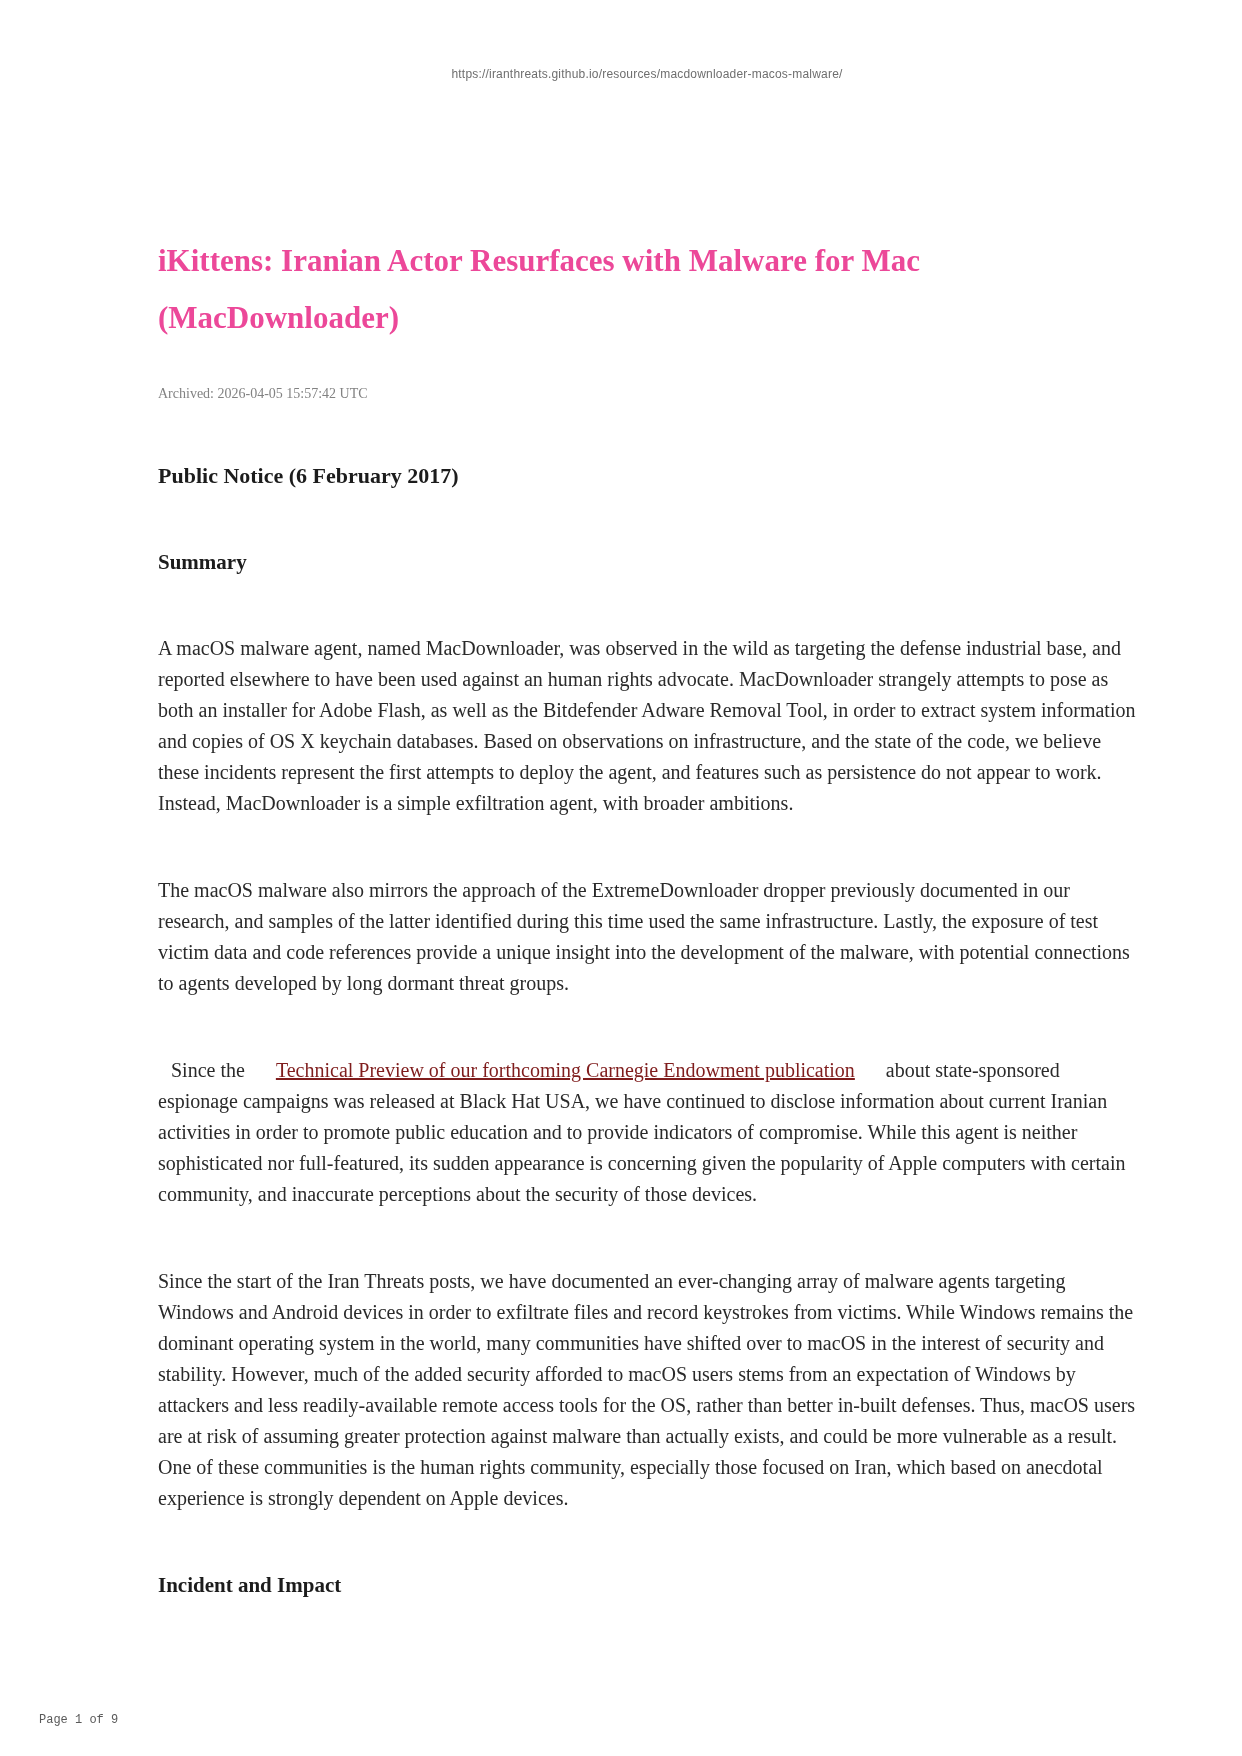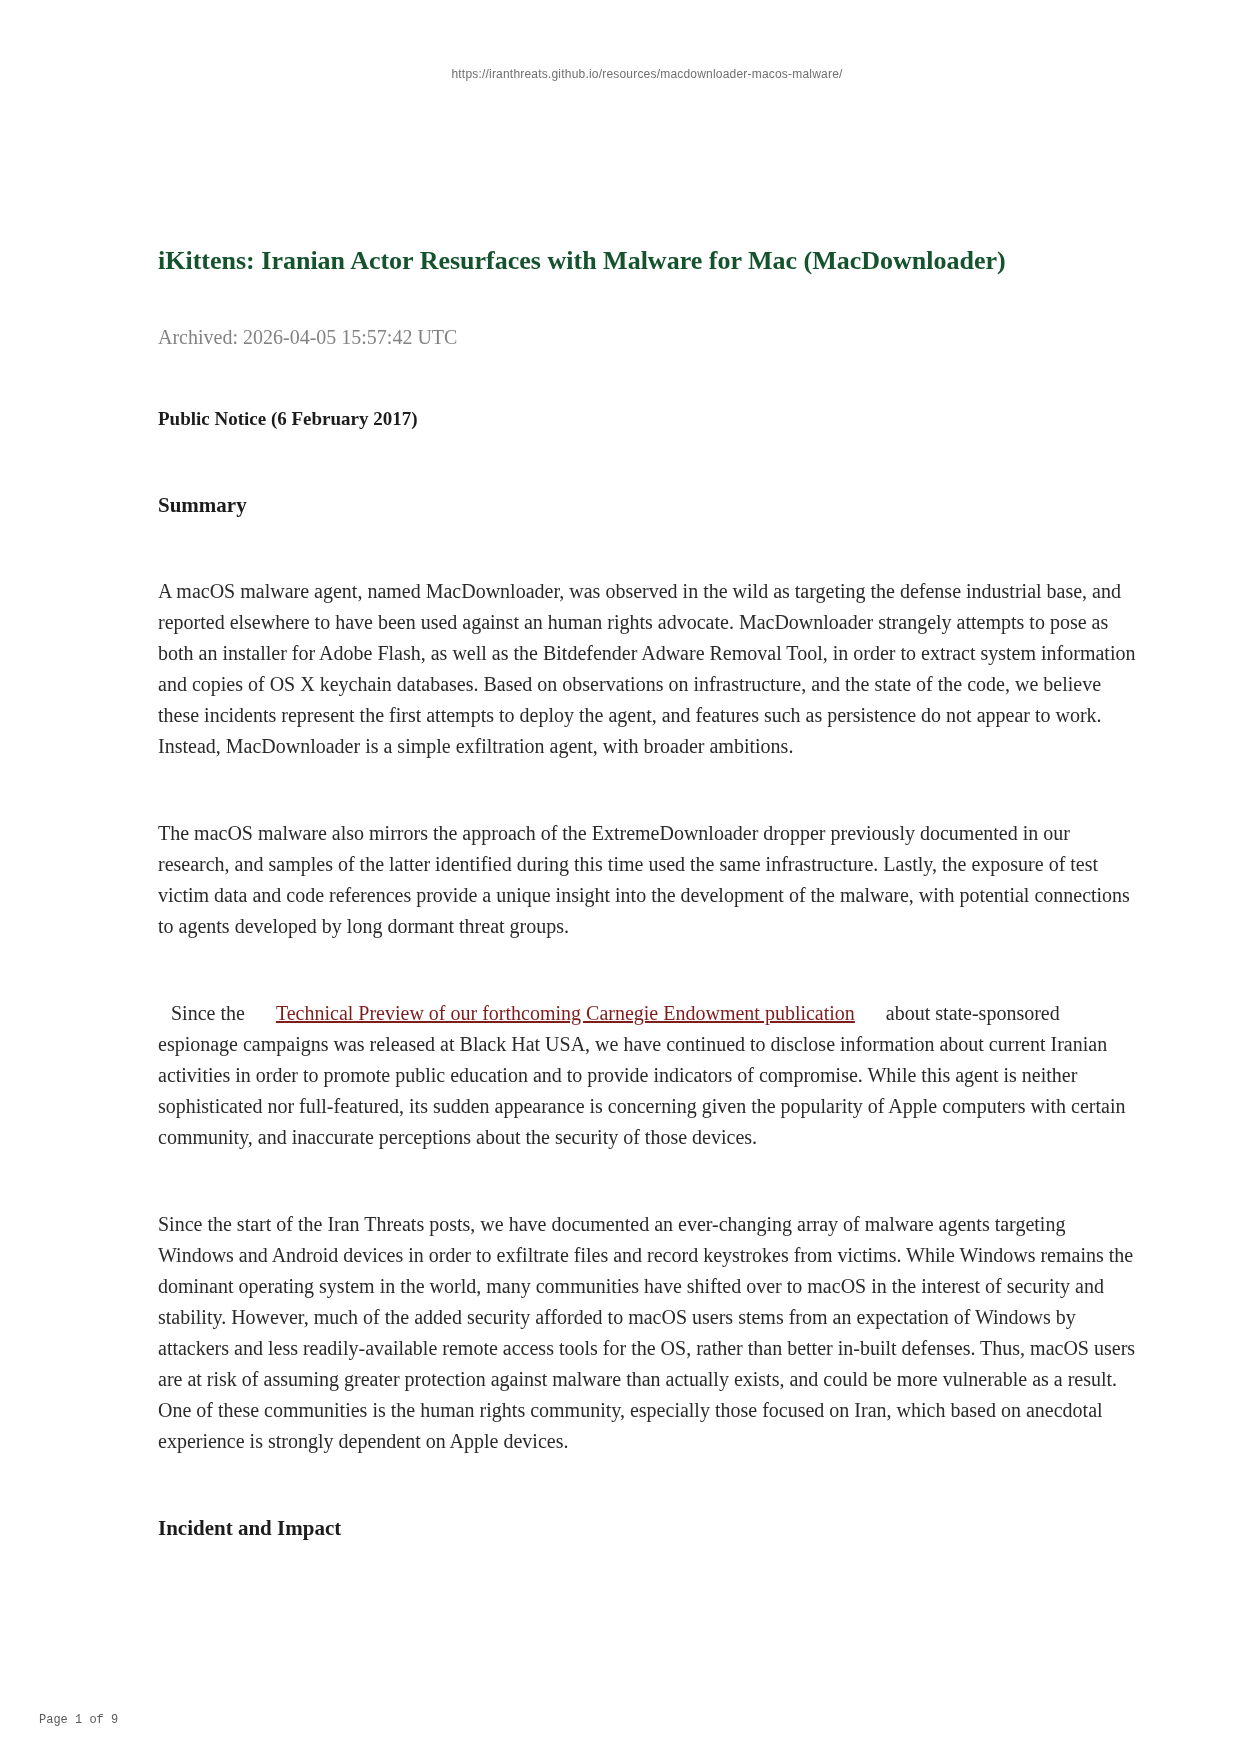--- a/index.html
+++ b/index.html
@@ -26,34 +26,34 @@
   }
   .content {
     position: absolute;
     top: 0;
     left: 106px;
     width: 1032px;
   }
   h1.title {
     margin-top: 180px;
     max-width: 920px;
-    font-size: 26px;
+    font-size: 31px;
     line-height: 57px;
     font-weight: bold;
-    color: #14532d;
+    color: #ec4899;
   }
   .archived {
     margin-top: 9px;
-    font-size: 20px;
+    font-size: 14px;
     line-height: 26px;
     color: #828282;
   }
   .notice {
     margin-top: 28px;
-    font-size: 19px;
+    font-size: 22px;
     line-height: 30px;
     font-weight: bold;
     color: #1c1c1c;
   }
   h2.section-heading {
     margin-top: 30px;
     font-size: 21px;
     line-height: 30px;
     font-weight: bold;
     color: #1c1c1c;

